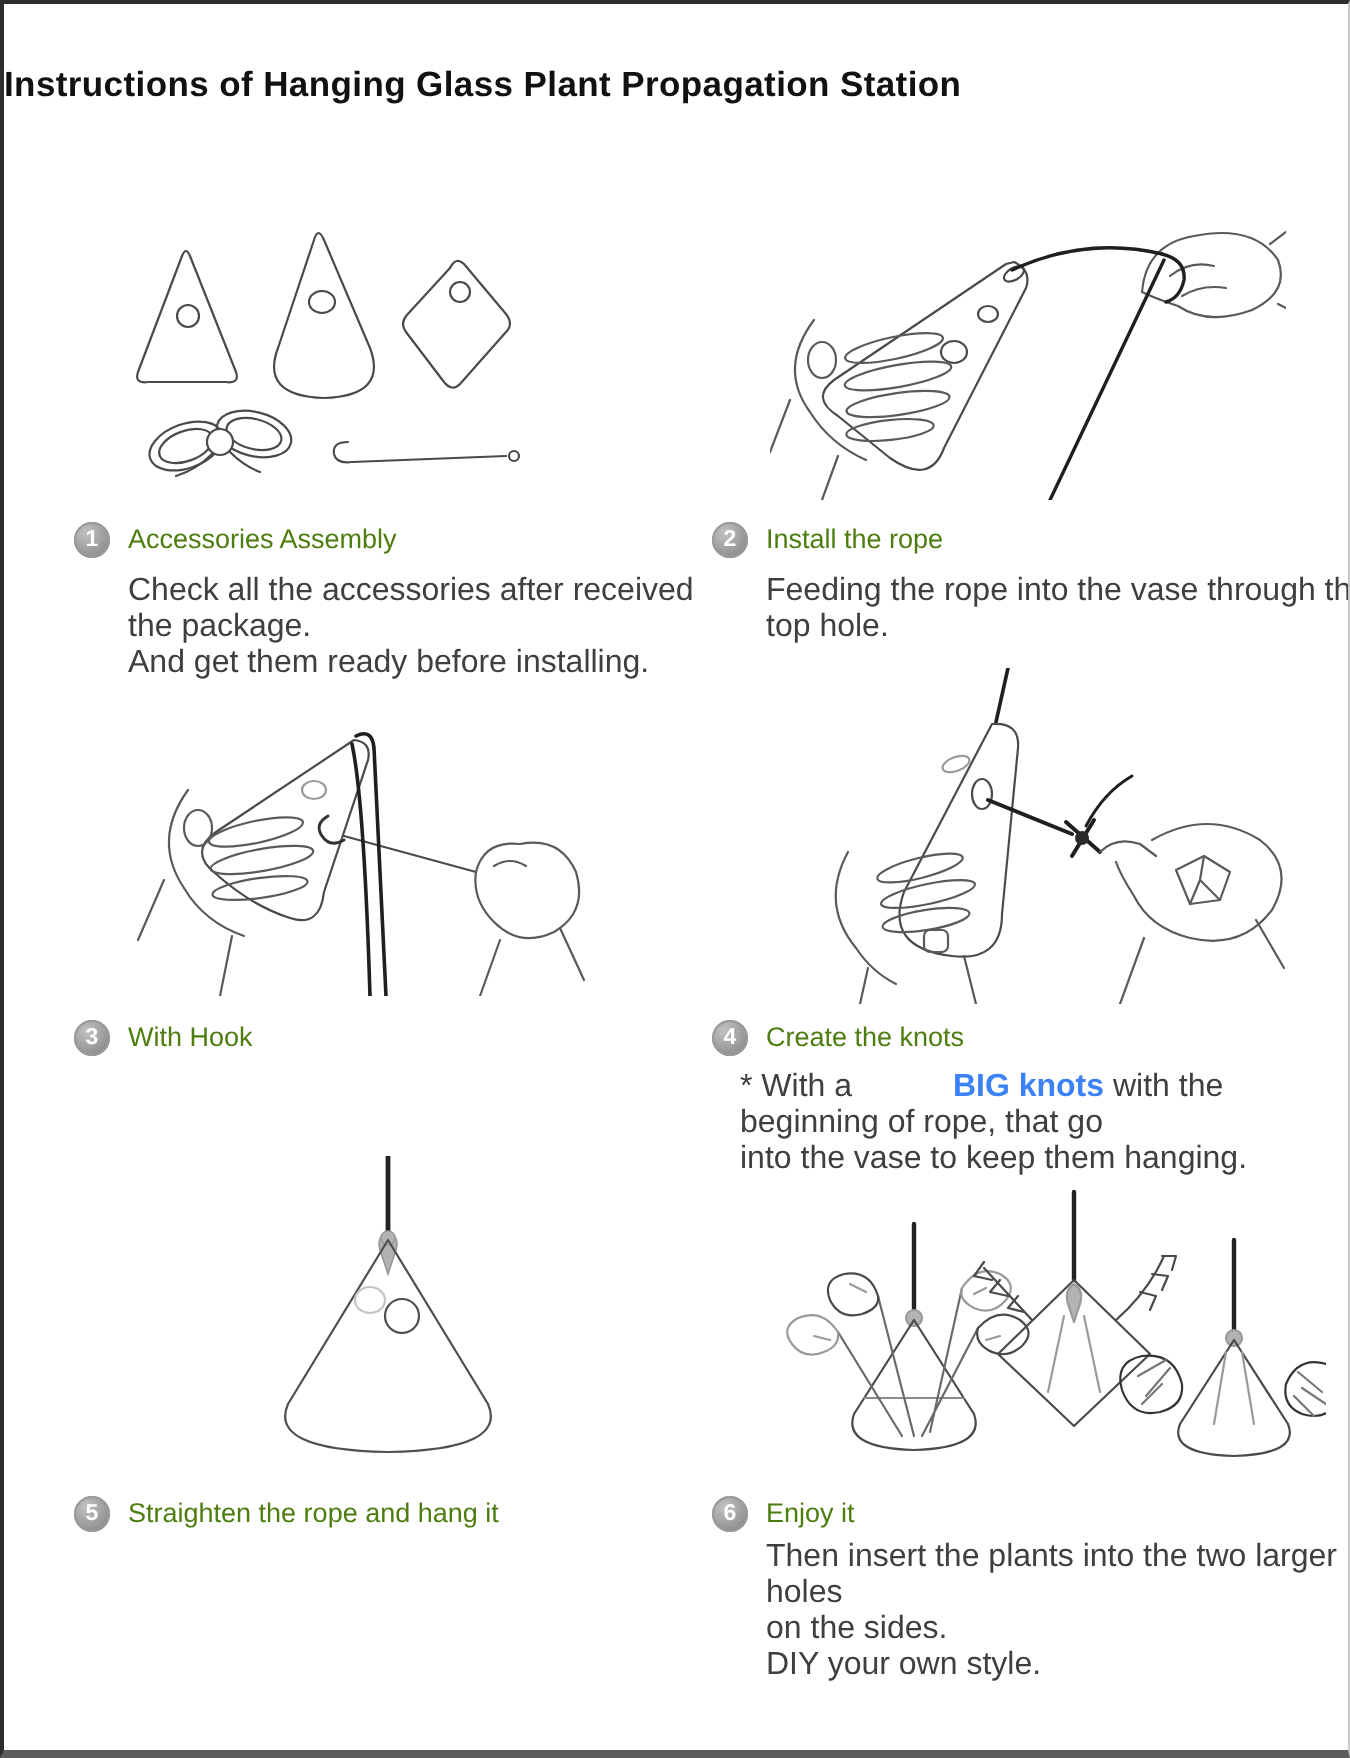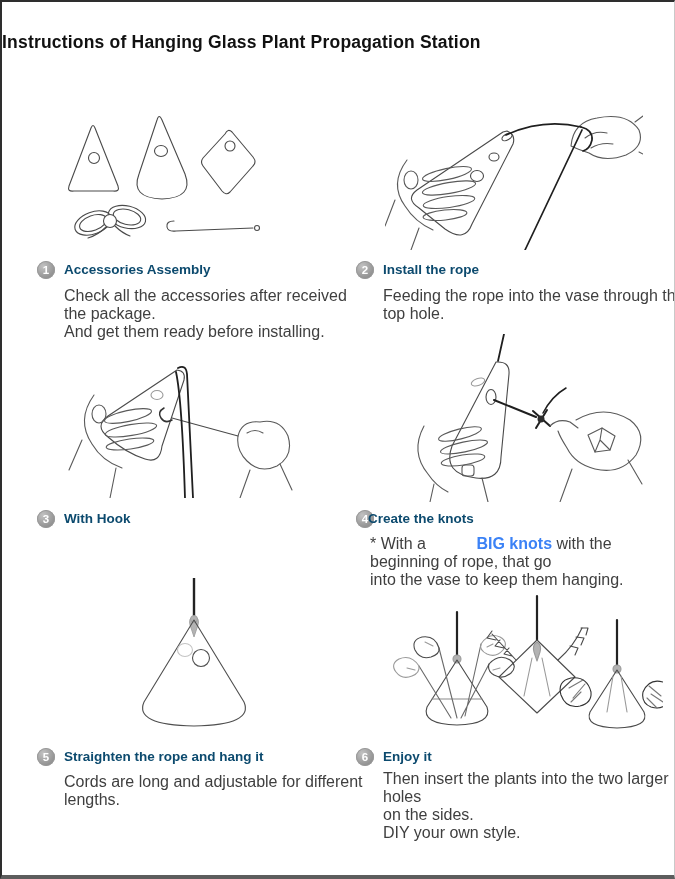--- a/index.html
+++ b/index.html
@@ -15,21 +15,21 @@
     font-size:17.5px;font-weight:bold;letter-spacing:.2px;color:#111;
   }
   .illus{position:absolute;}
   .badge{
     position:absolute;width:18px;height:18px;border-radius:50%;
     background:radial-gradient(circle at 35% 30%, #c2c2c2, #8e8e8e 75%);
     color:#fff;font-weight:bold;font-size:11.5px;line-height:18px;text-align:center;
     box-shadow:inset 0 0 0 1px #9a9a9a;
   }
   .step-heading{
-    position:absolute;font-size:13.5px;font-weight:bold;color:#0c4a6e;white-space:nowrap;
+    position:absolute;font-size:13.5px;font-weight:normal;color:#4d7c0f;white-space:nowrap;
   }
   .step-body{
     position:absolute;font-size:16px;line-height:18px;color:#3f3f3f;
     white-space:pre-line;width:305px;
   }
   .inline-bold{font-weight:bold;color:#3b82f6;margin-left:46px;}
   svg{display:block;}
 </style>
 </head>
 <body>
@@ -178,21 +178,21 @@
           <ellipse cx="74" cy="113" rx="24" ry="5" transform="rotate(-12 74 113)"></ellipse>
           <ellipse cx="73" cy="126" rx="22" ry="5" transform="rotate(-9 73 126)"></ellipse>
           <rect x="72" y="131" width="12" height="11" rx="3"></rect>
           <path d="M44,150 L40,168 M92,144 L98,168"></path>
         </g>
       </g>
     </svg>
   </div>
 
   <div class="badge" style="left:354px;top:508px;">4</div>
-  <div class="step-heading" style="left:366px;top:509px;">Create the knots</div>
+  <div class="step-heading" style="left:381px;top:509px;">Create the knots</div>
   <div class="step-body" style="left:368px;top:533px;"><span>* With a </span><span class="inline-bold">BIG knots</span><span> with the beginning of rope, that go
 into the vase to keep them hanging.</span></div>
 
   <div class="illus" style="left:85px;top:576px;">
     <svg width="220" height="158" viewBox="0 0 220 158">
 
       <path d="M107,0 L107,42" stroke="#222" stroke-width="2.4" fill="none"></path>
 
       <path d="M107,38 q-6,2 -4,9 l4,12 l4,-12 q2,-7 -4,-9 Z" fill="#b3b3b3" stroke="#9a9a9a" stroke-width=".8"></path>
       <circle cx="107" cy="41" r="3.5" fill="#b3b3b3" stroke="#9a9a9a" stroke-width=".8"></circle>
@@ -201,21 +201,20 @@
         <path d="M107,42 L57,124 Q47,147 107,148 Q167,147 157,124 Z"></path>
 
         <ellipse cx="98" cy="72" rx="7.5" ry="6.5" stroke="#c4c4c4"></ellipse>
         <circle cx="114" cy="80" r="8.5"></circle>
       </g>
     </svg>
   </div>
 
   <div class="badge" style="left:35px;top:746px;">5</div>
   <div class="step-heading" style="left:62px;top:747px;">Straighten the rope and hang it</div>
-  <div class="step-body" style="left:62px;top:771px;">Cords are long and adjustable for different lengths.</div>
 
   <div class="illus" style="left:383px;top:578px;">
     <svg width="278" height="158" viewBox="0 0 278 158">
       <g fill="none" stroke="#4a4a4a" stroke-width="1.1" stroke-linecap="round" stroke-linejoin="round">
 
         <g>
           <path d="M72,32 L72,76" stroke="#222" stroke-width="2.2"></path>
           <circle cx="72" cy="79" r="4" fill="#b3b3b3" stroke="#9a9a9a"></circle>
           <path d="M72,80 L42,127 Q36,144 72,145 Q108,144 102,127 Z"></path>
           <path d="M47,119 L97,119" stroke="#8a8a8a"></path>

